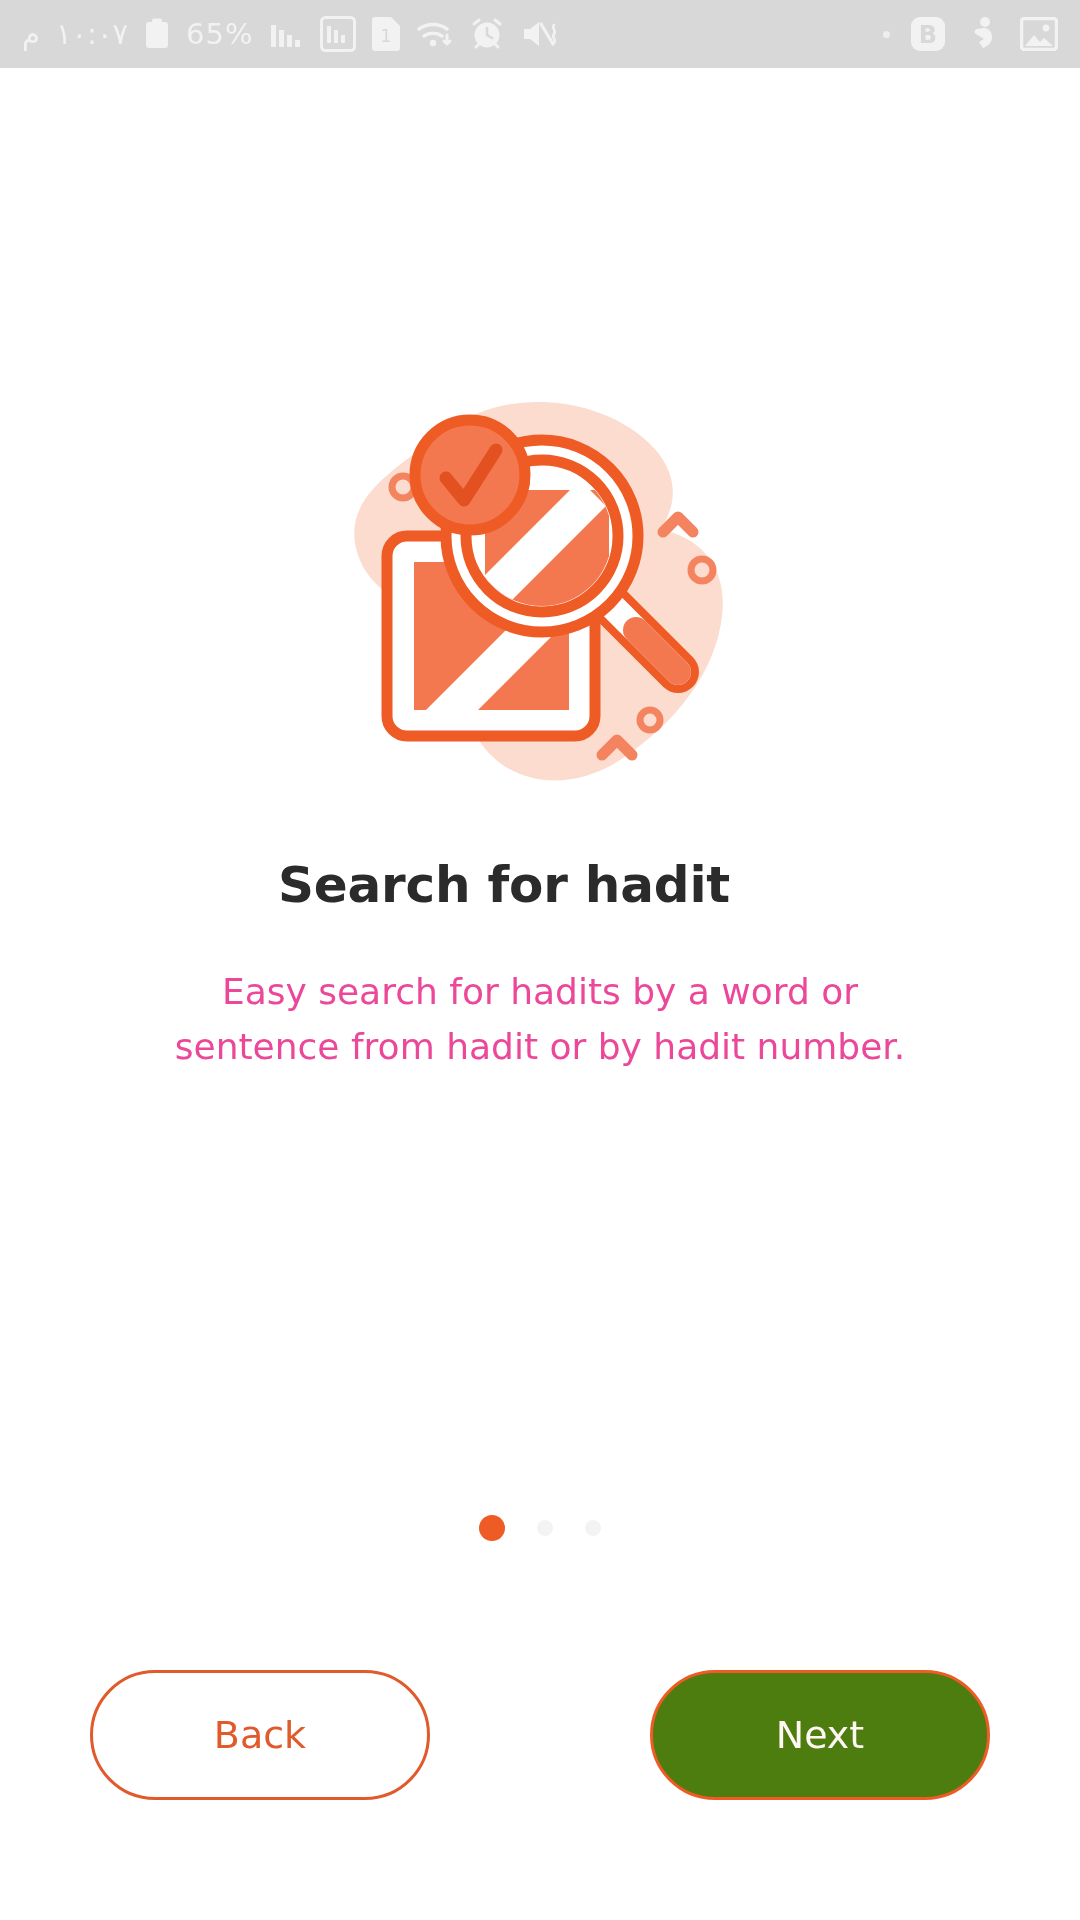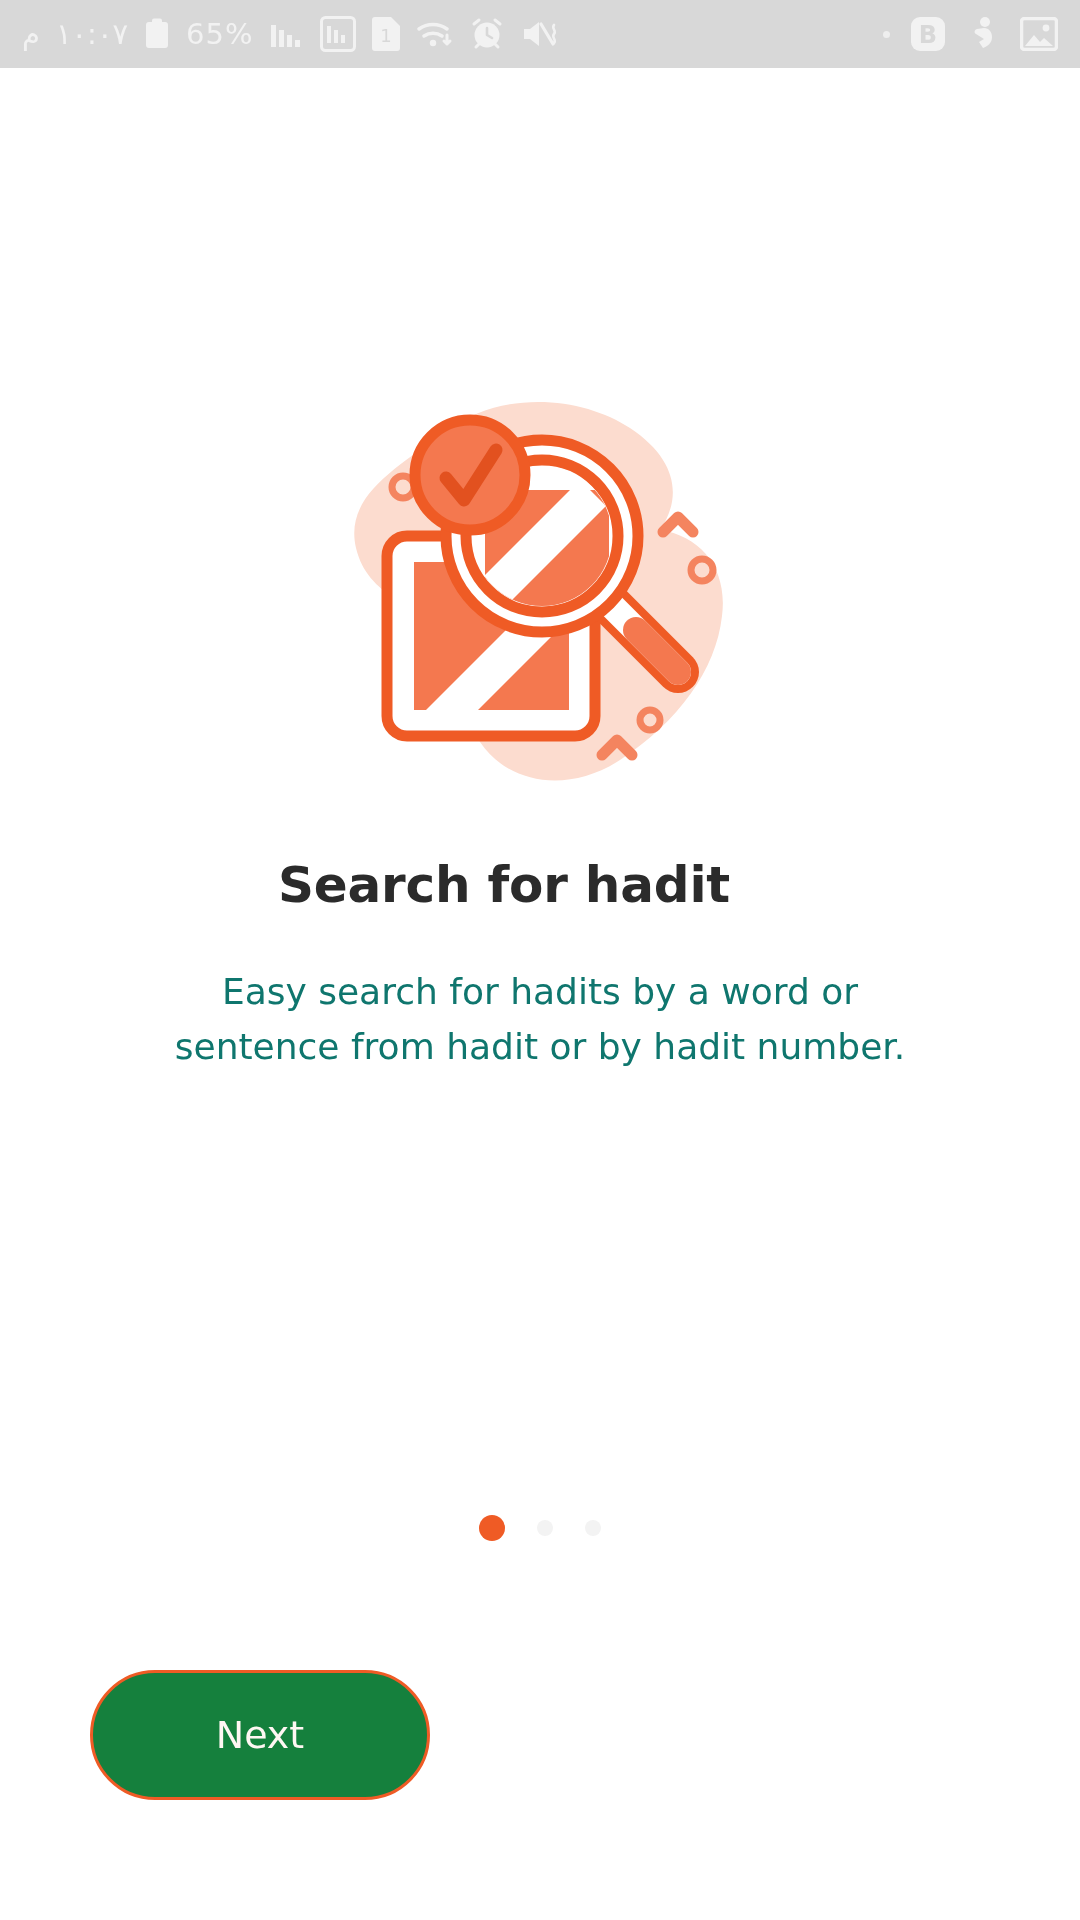--- a/index.html
+++ b/index.html
@@ -91,21 +91,21 @@
   }
   .subtitle {
     position: absolute;
     top: 965px;
     left: 50%;
     transform: translateX(-50%);
     width: 780px;
     text-align: center;
     font-size: 36px;
     font-weight: 400;
-    color: #0f766e;
+    color: #ec4899;
     line-height: 1.52;
   }
 
   
   .dots {
     position: absolute;
     top: 1513px;
     left: 0;
     width: 1080px;
     display: flex;
@@ -152,21 +152,21 @@
     box-sizing: border-box;
     cursor: pointer;
     user-select: none;
   }
   .btn-back {
     background: #ffffff;
     border: 3px solid #e05a2b;
     color: #e05a2b;
   }
   .btn-next {
-    background: #15803d;
+    background: #4d7c0f;
     border: 3px solid #ef5b25;
     color: #fff7f3;
   }
 </style>
 </head>
 <body>
 
 <div class="status-bar">
   <div class="status-left">
 
@@ -342,14 +342,15 @@
 <div class="title">Search for hadit</div>
 <div class="subtitle">Easy search for hadits by a word or sentence from hadit or by hadit number.</div>
 
 <div class="dots">
   <span class="dot active"></span>
   <span class="dot inactive"></span>
   <span class="dot inactive"></span>
 </div>
 
 <div class="button-row">
+  <div class="btn btn-back">Back</div>
   <div class="btn btn-next">Next</div>
 </div>
 
 </body></html>

